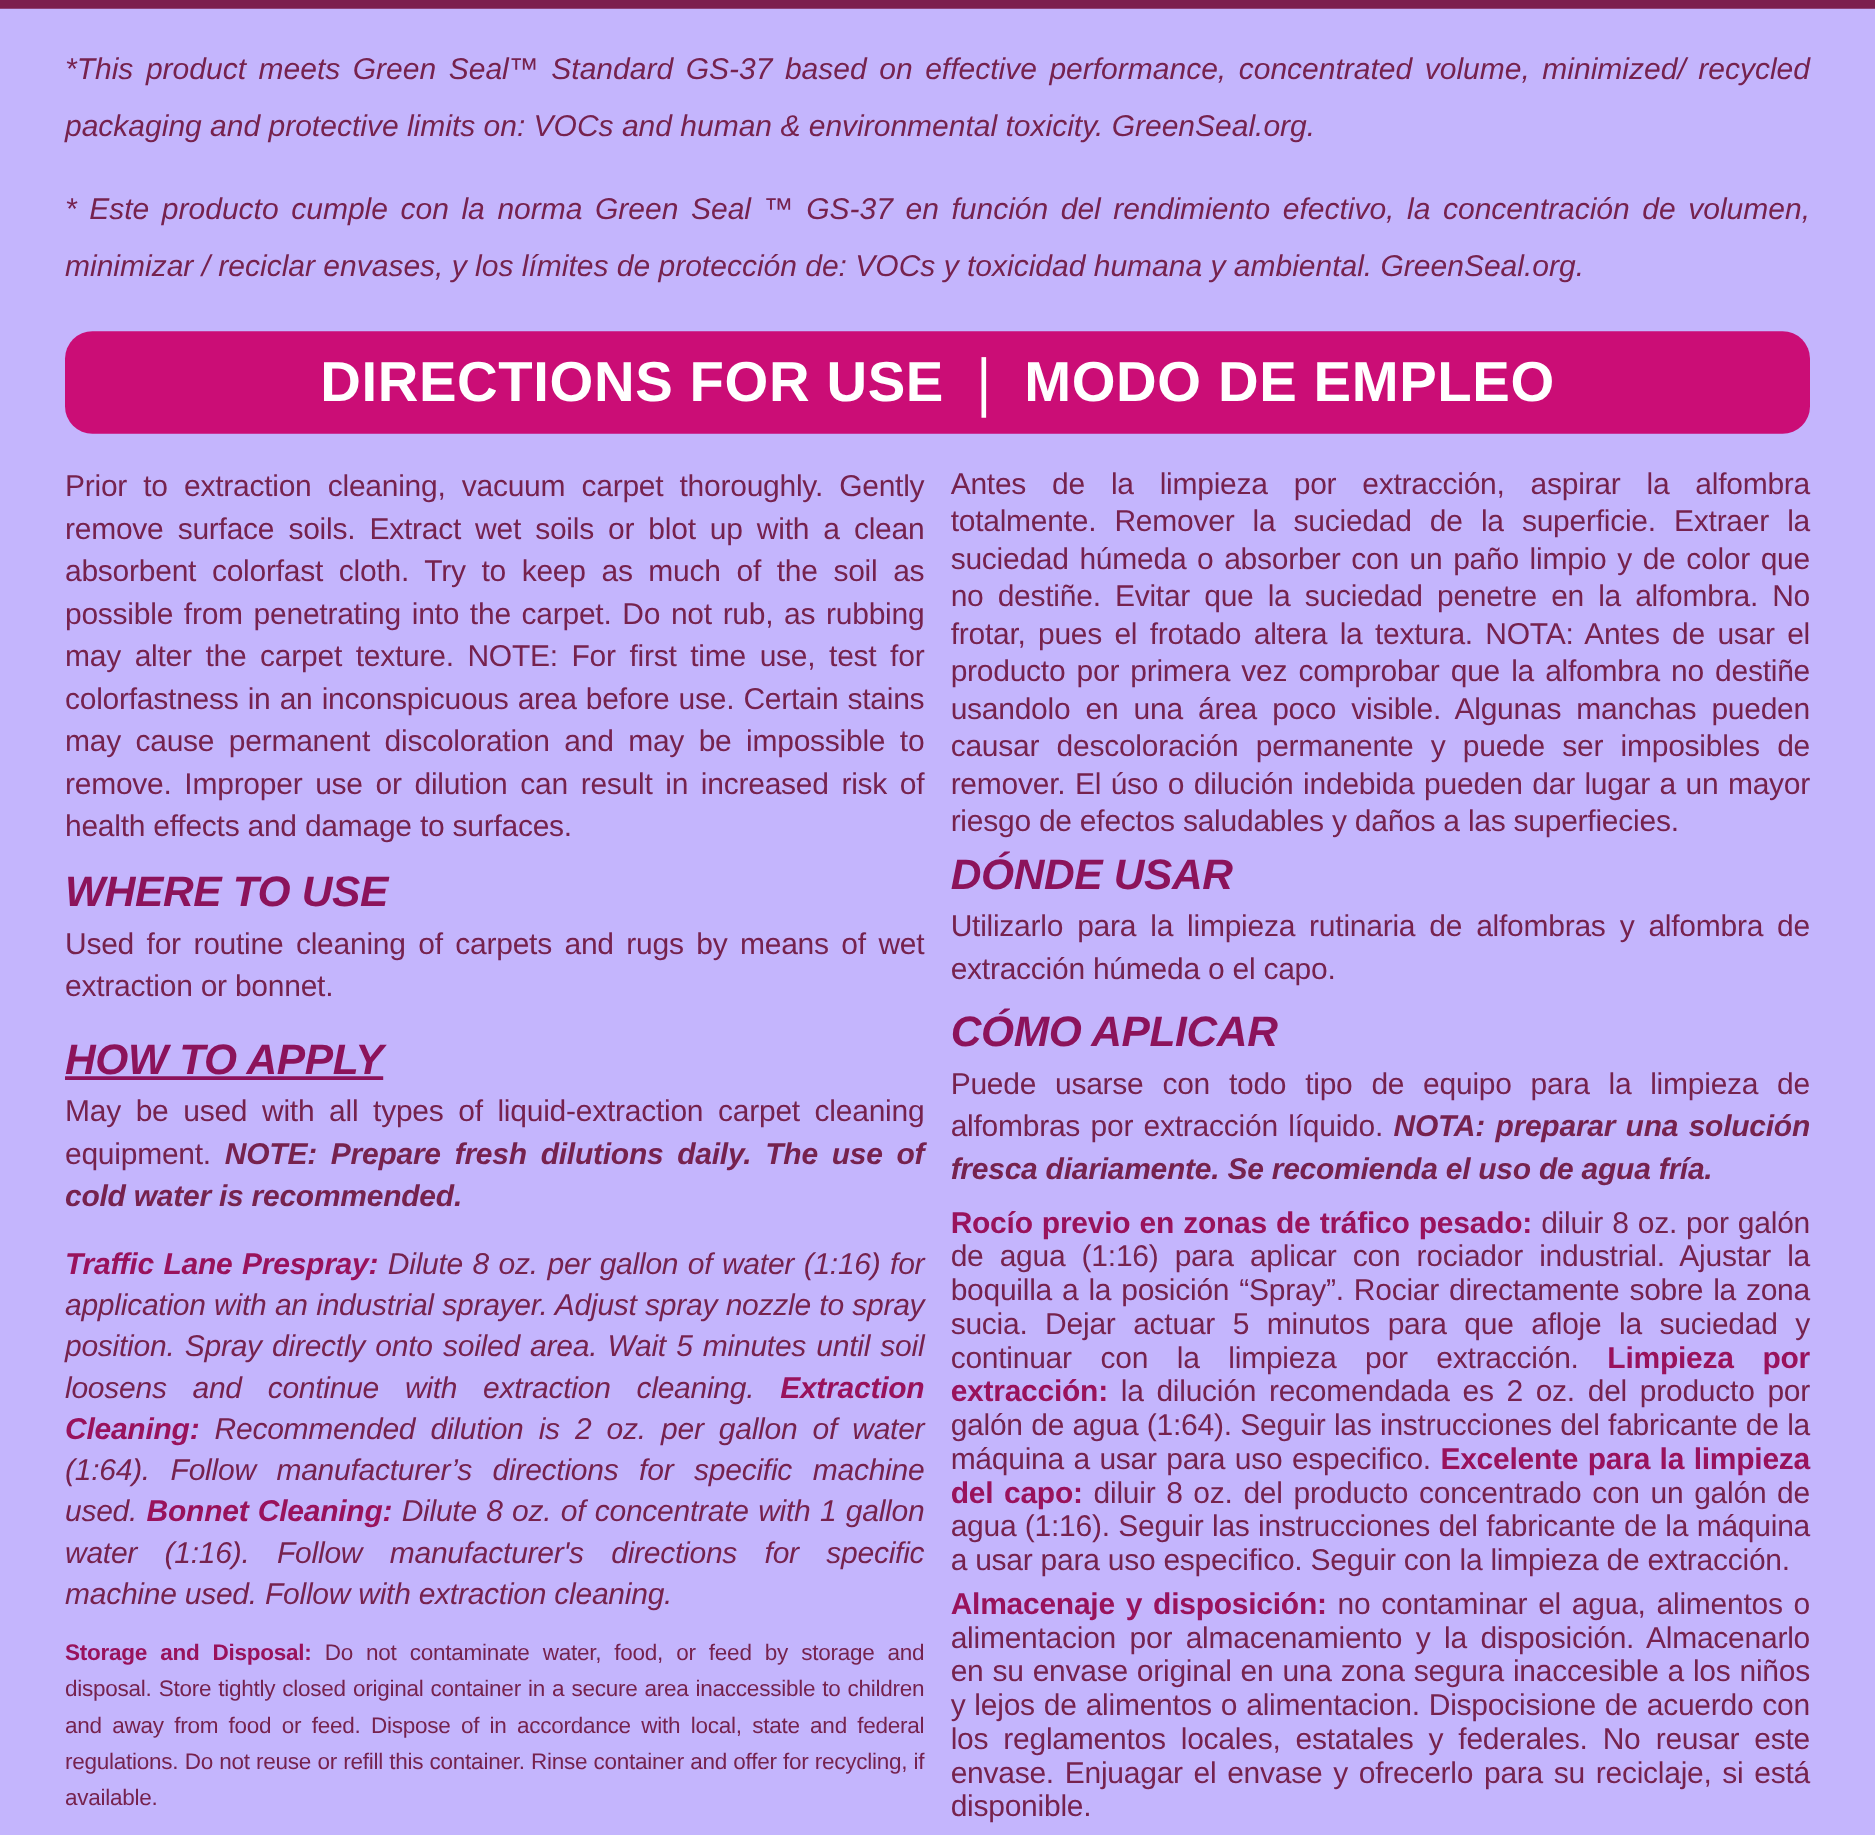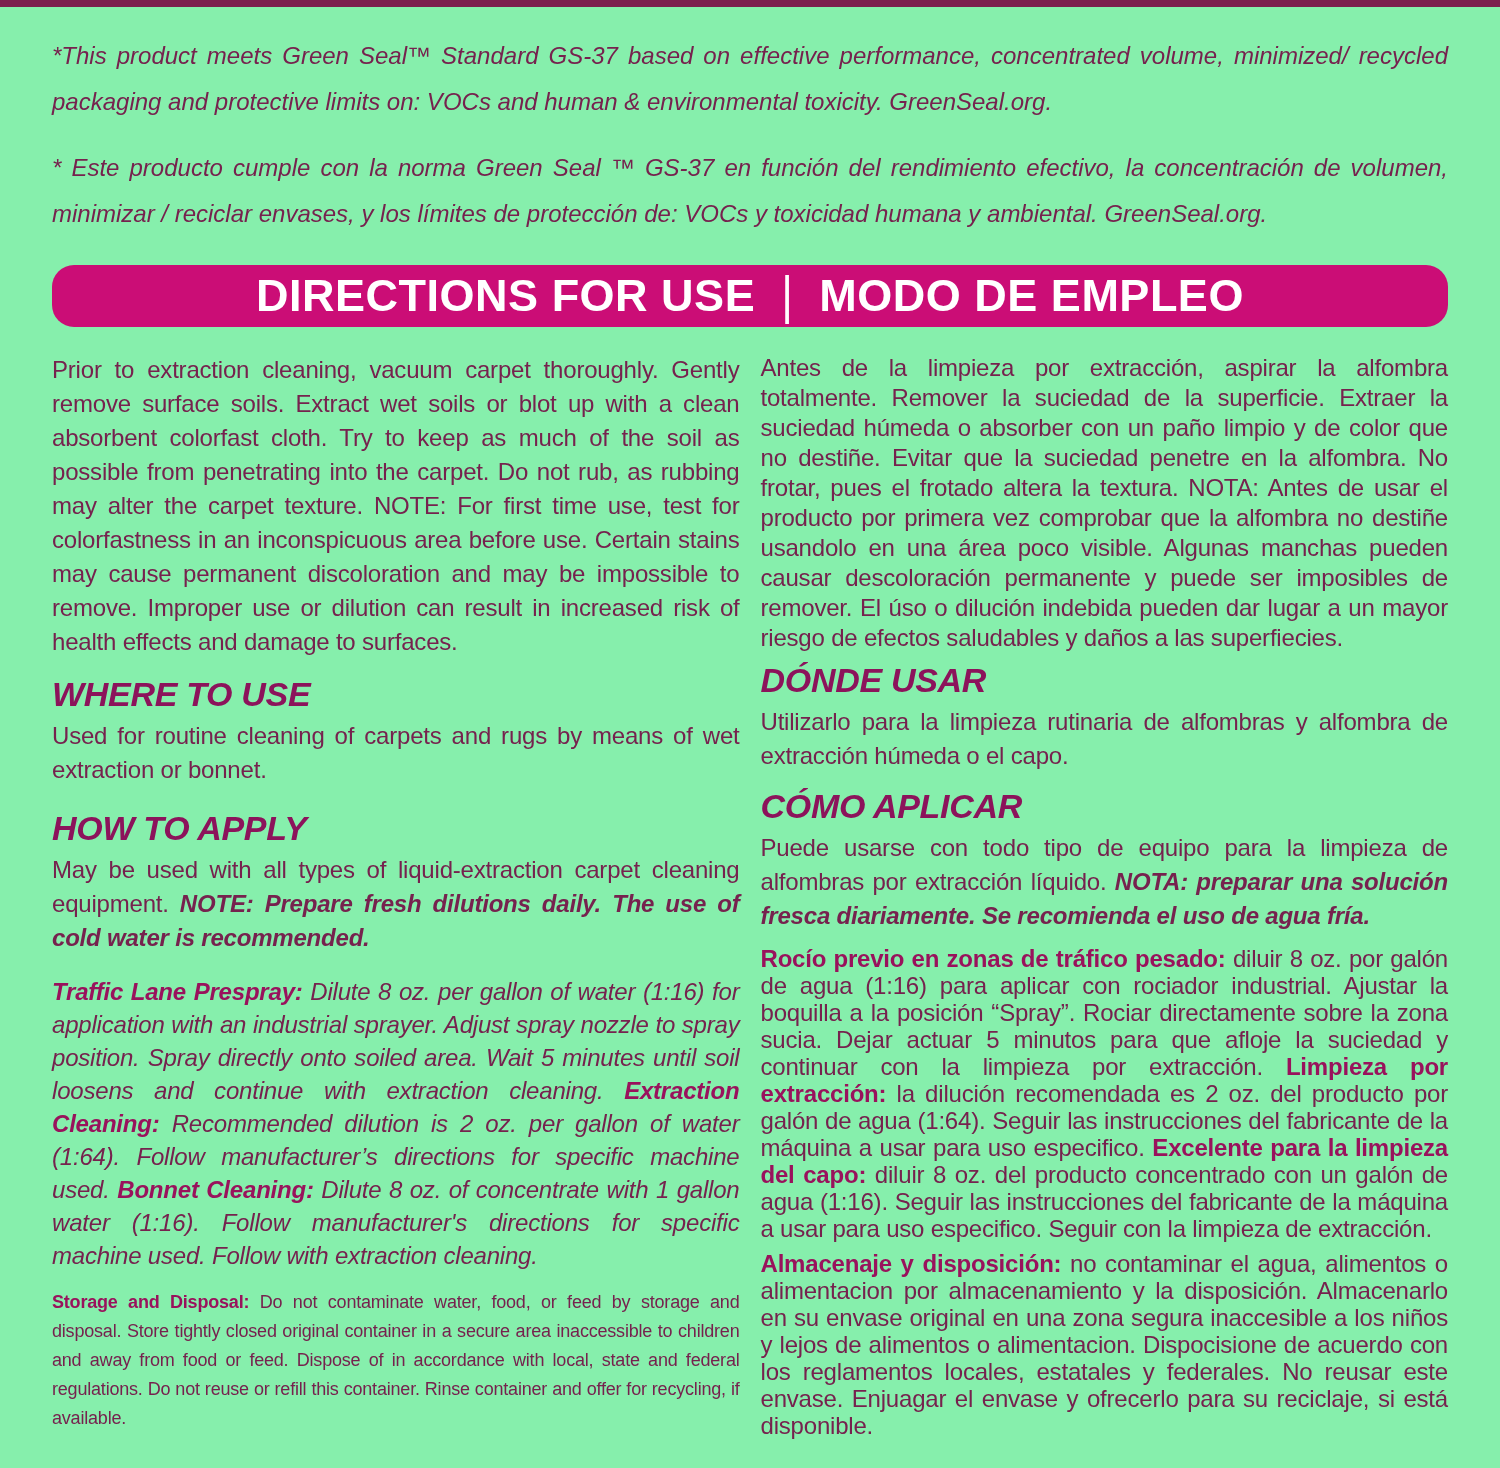--- a/index.html
+++ b/index.html
@@ -9,21 +9,21 @@
     --heading: #8c135b;
     --body-text: #76224e;
     --bold-text: #99125c;
   }
   * { margin: 0; padding: 0; box-sizing: border-box; }
   html, body { background: #ffffff; }
   .page {
     position: relative;
     width: 1500px;
     height: 1468px;
-    background: #86efac;
+    background: #c4b5fd;
     overflow: hidden;
     font-family: "Liberation Sans", sans-serif;
     color: var(--body-text);
   }
   .top-bar {
     width: 100%;
     height: 7px;
     background: var(--top-bar);
   }
   .content { padding: 0 52px; }
@@ -31,21 +31,21 @@
     font-style: italic;
     font-size: 24px;
     line-height: 46px;
     text-align: justify;
     color: var(--body-text);
     margin-top: 26px;
   }
   .disclaimer.second { margin-top: 20px; }
   .banner {
     margin-top: 28px;
-    height: 62px;
+    height: 82px;
     border-radius: 22px;
     background: var(--banner-bg);
     color: var(--banner-text);
     display: flex;
     align-items: center;
     justify-content: center;
     font-weight: 700;
     font-size: 45px;
     letter-spacing: 0.5px;
     white-space: nowrap;
@@ -74,21 +74,21 @@
     line-height: 38px;
     font-weight: 700;
     font-style: italic;
     color: var(--heading);
     margin: 16px 0 6px 0;
     letter-spacing: -0.3px;
   }
   
   .col-en .intro { line-height: 34px; }
   .col-en h3.h-where { margin-top: 16px; }
-  .col-en h3.h-how { margin-top: 22px; }
+  .col-en h3.h-how { margin-top: 22px; text-decoration: underline; }
   .col-en .app { margin-top: 20px; line-height: 33px; font-style: italic; }
   .col-en .small { margin-top: 16px; font-size: 18px; line-height: 29px; }
   
   .col-es .intro { line-height: 30px; }
   .col-es h3.h-where { margin-top: 8px; }
   .col-es h3.h-how { margin-top: 14px; }
   .col-es .app { margin-top: 12px; line-height: 27px; }
   .col-es .small { margin-top: 8px; font-size: 24px; line-height: 27px; }
   
   .seg-bold { font-weight: 700; color: var(--bold-text); }

